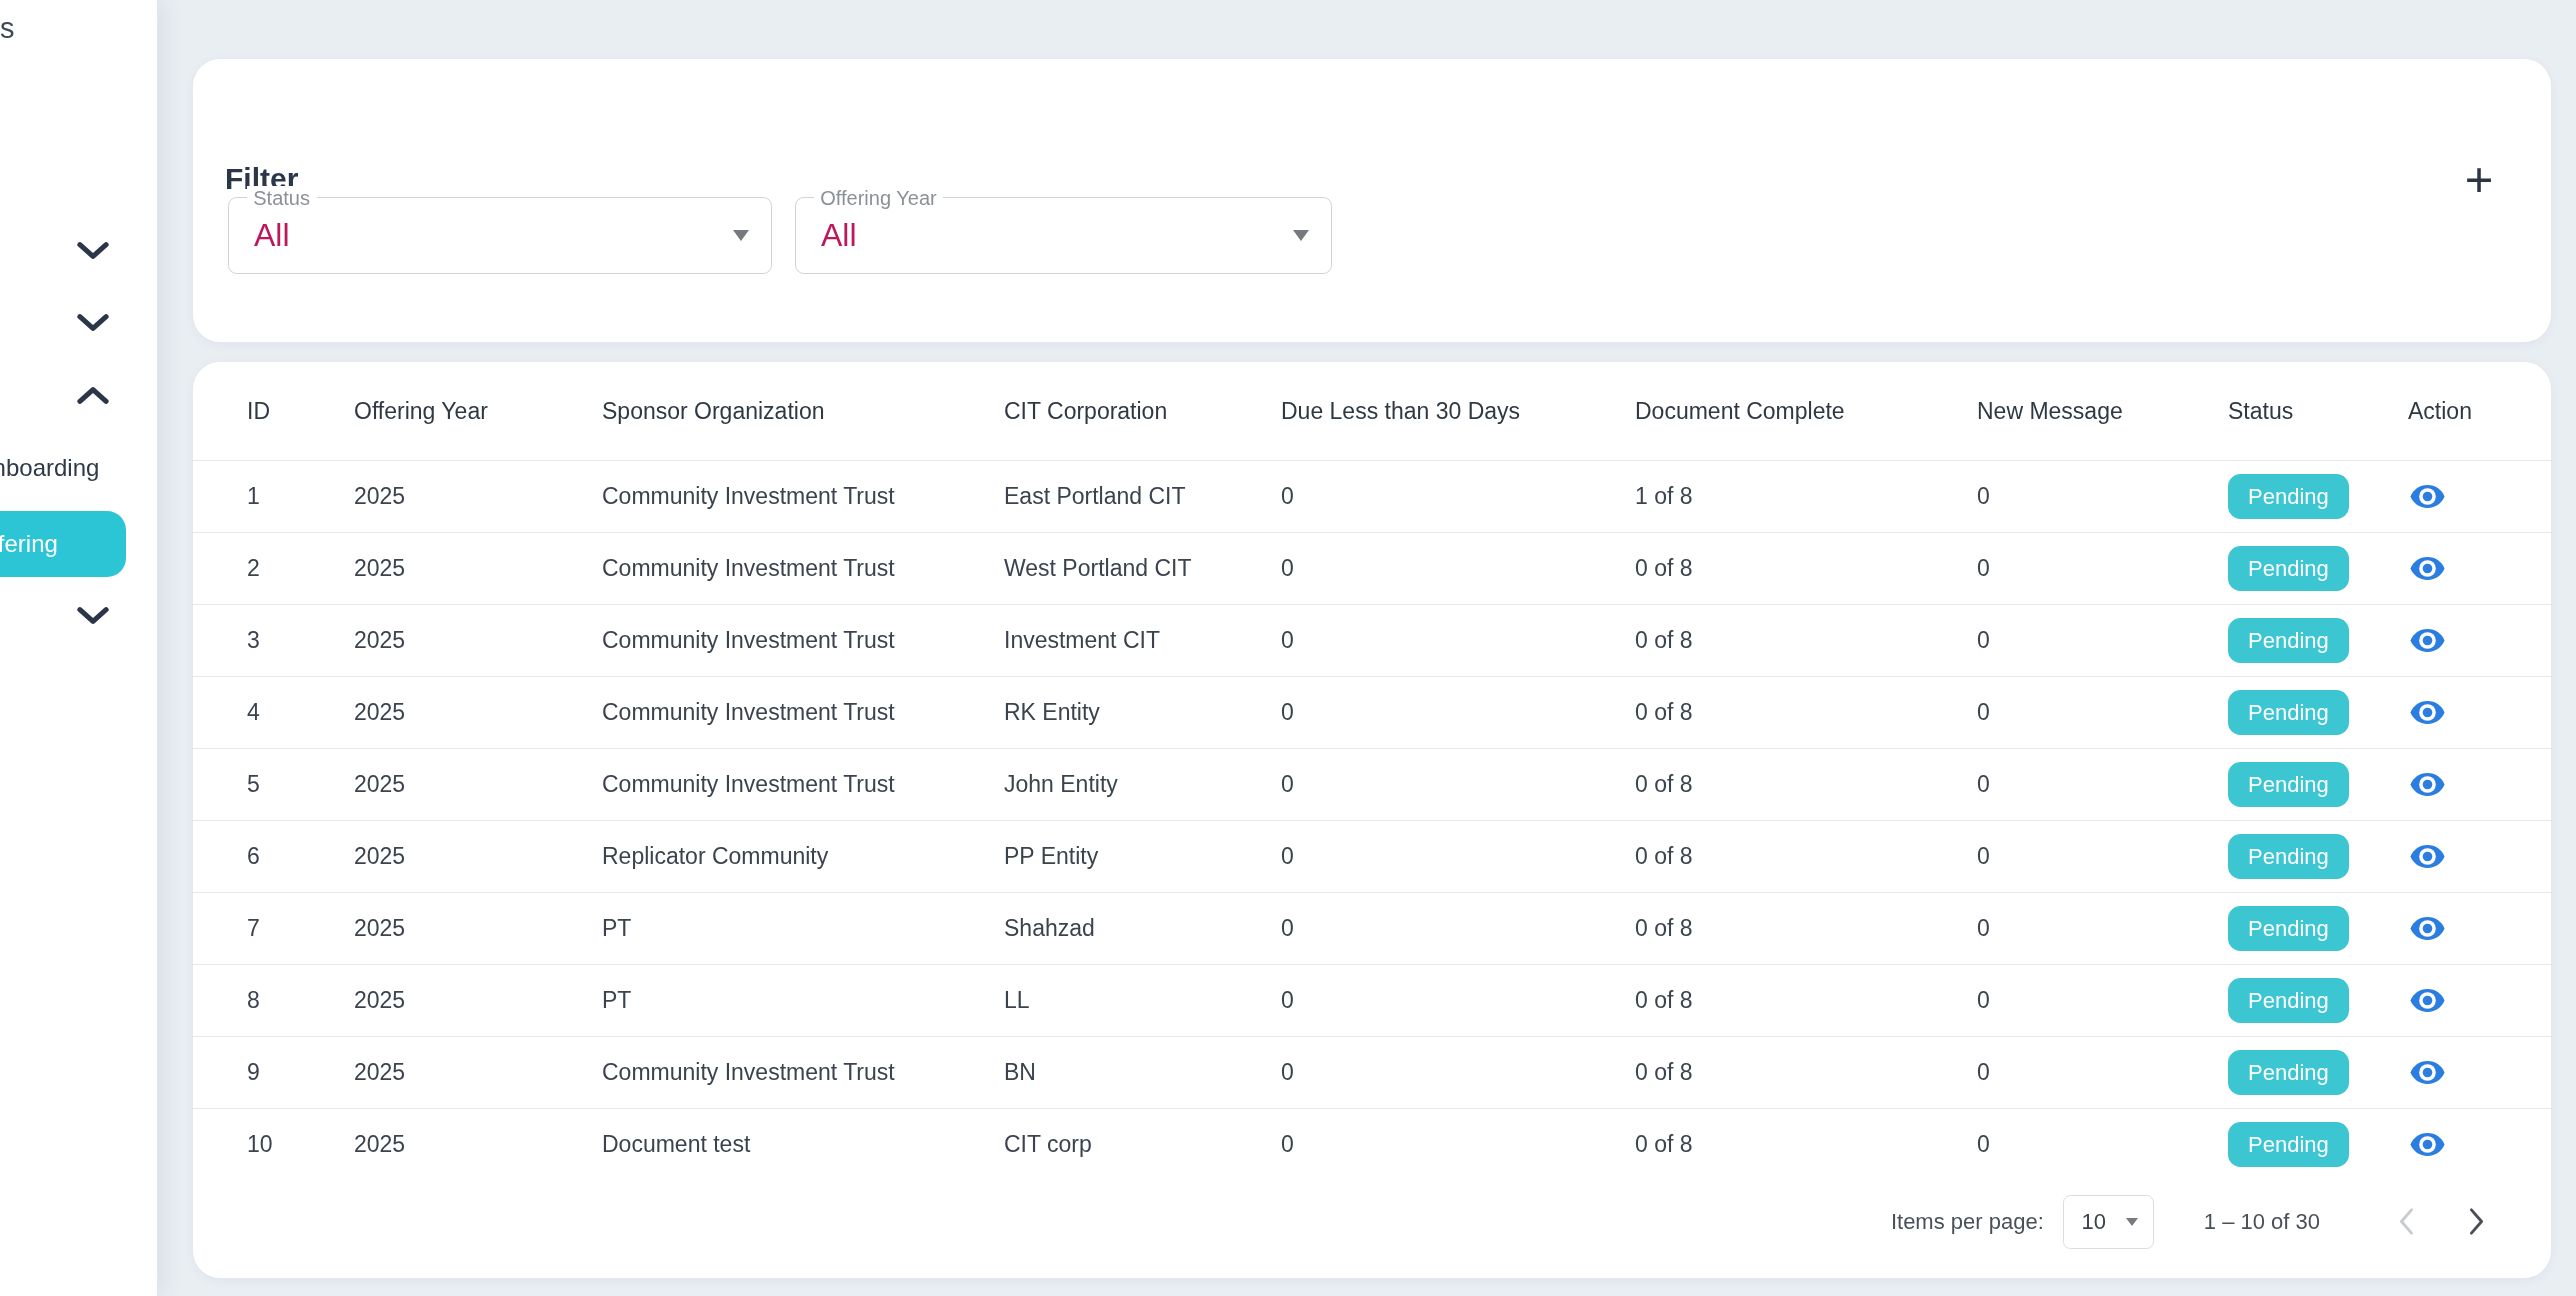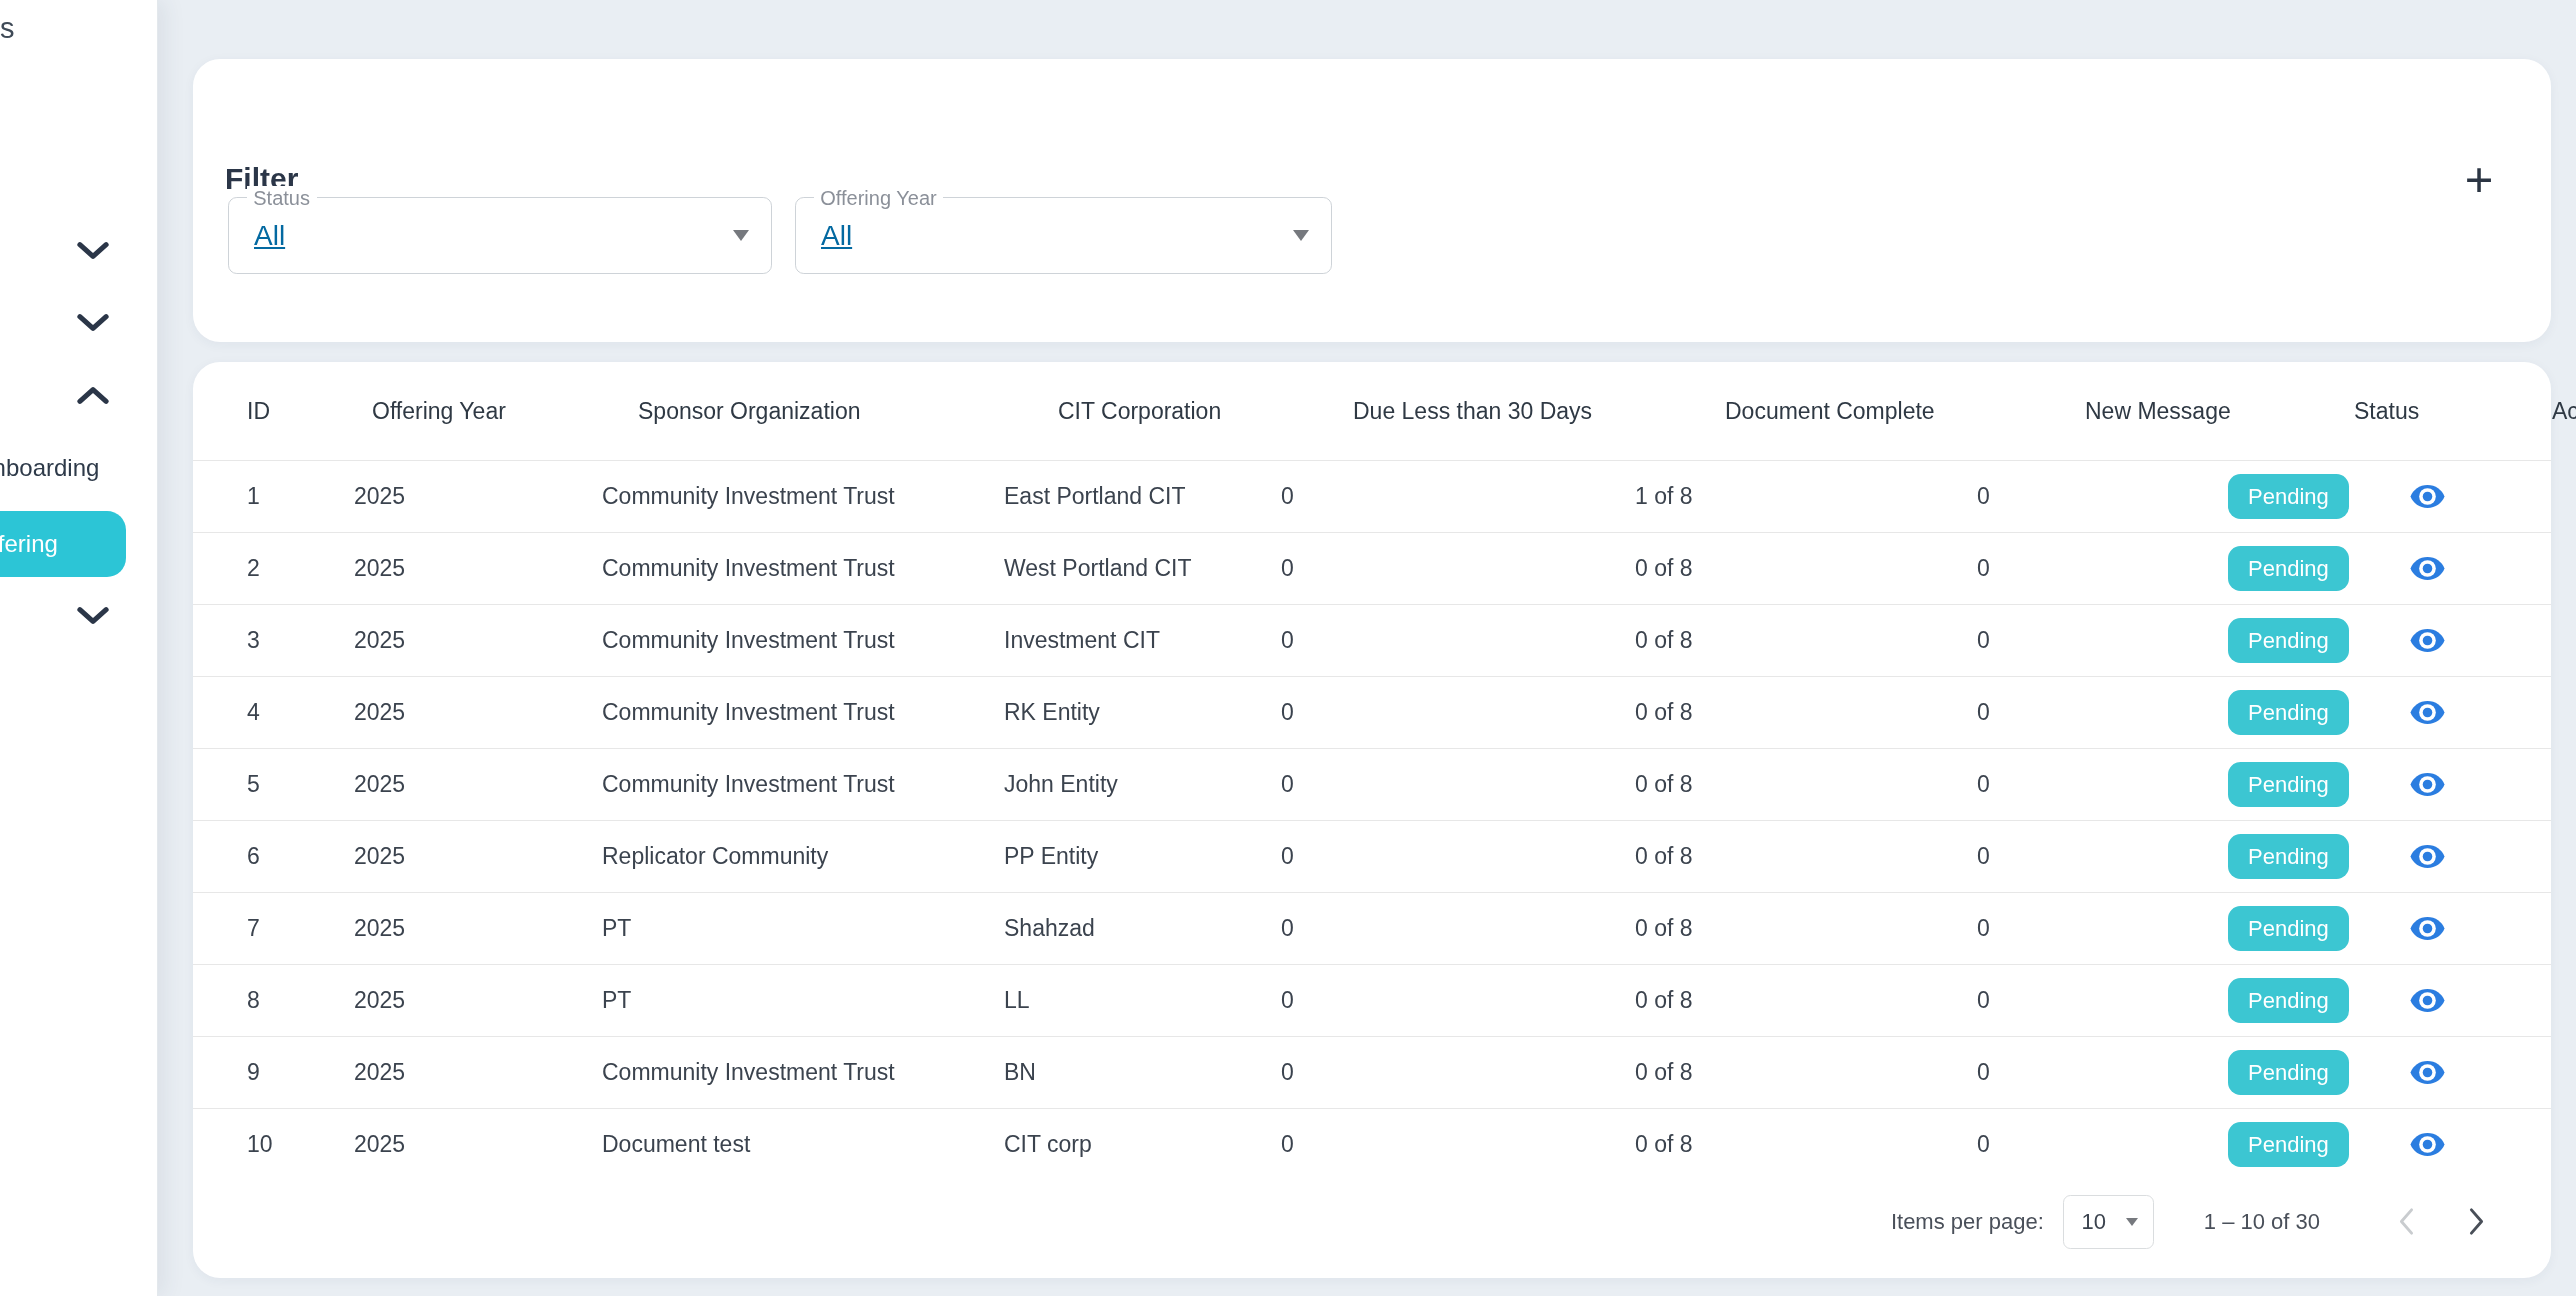--- a/index.html
+++ b/index.html
@@ -74,21 +74,21 @@
   }
   .select-status { left: 35px; width: 544px; }
   .select-year { left: 602px; width: 537px; }
   .select-field .field-label {
     position: absolute; top: -11.8px; left: 17.7px;
     background: #ffffff; padding: 0 6.6px;
     font-size: 20px; color: #8b9099; line-height: 1.2;
   }
   .select-field .field-value {
     position: absolute; left: 25px; top: 0; height: 100%;
-    display: flex; align-items: center; font-size: 28px; color: #0369a1; text-decoration: underline;
+    display: flex; align-items: center; font-size: 32px; color: #be185d;
   }
   .dd-arrow {
     position: absolute; right: 22px; top: 50%; margin-top: -5.2px;
     width: 0; height: 0;
     border-left: 8px solid transparent; border-right: 8px solid transparent;
     border-top: 11px solid #76797e;
   }
   .search-box {
     position: absolute; left: 1199px; top: 138px; width: 1122px; height: 77px;
     border: 1.5px solid #e1e4e8; border-radius: 10.3px; background: #fff;
@@ -104,21 +104,21 @@
   }
 
   
   .table-card { top: 362px; height: 916px; }
   .grid-row {
     display: grid;
     grid-template-columns: 107px 248px 402px 277px 354px 342px 251px 180px 126px;
     padding-left: 54px; padding-right: 18.4px;
     align-items: center;
   }
-  .table-header { height: 98px; font-size: 23px; font-weight: 500; color: #2f3944; gap: 18px; }
+  .table-header { height: 98px; font-size: 23px; font-weight: 500; color: #2f3944; }
   .table-row { height: 72px; border-top: 0.7px solid #e7e7e7; font-size: 23px; color: #3b434e; }
   .status-badge {
     display: inline-block;
     background: var(--accent-cyan, #3cc6d2);
     color: #ffffff; font-size: 22px;
     padding: 9.6px 20px; border-radius: 12.5px;
   }
   .eye-button { width: 38px; height: 38px; display: flex; align-items: center; justify-content: center; cursor: pointer; }
   .eye-button svg { width: 37px; height: 37px; display: block; }
 

